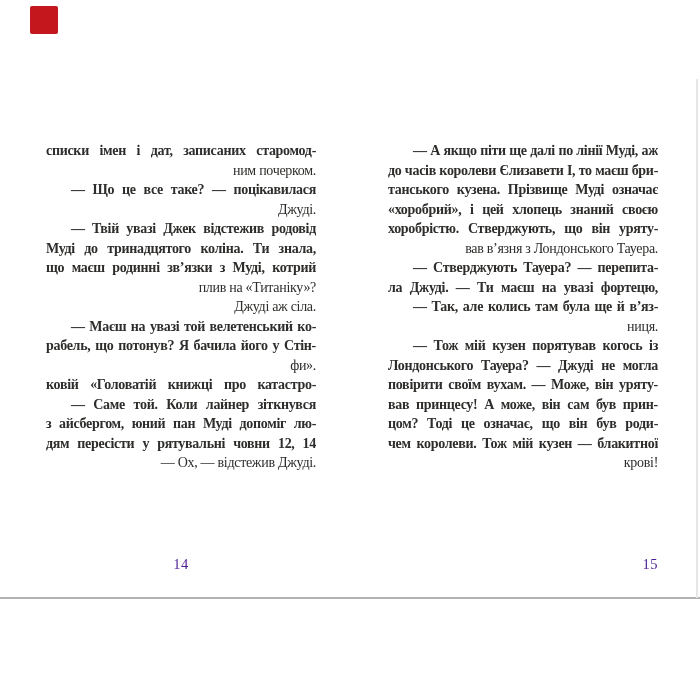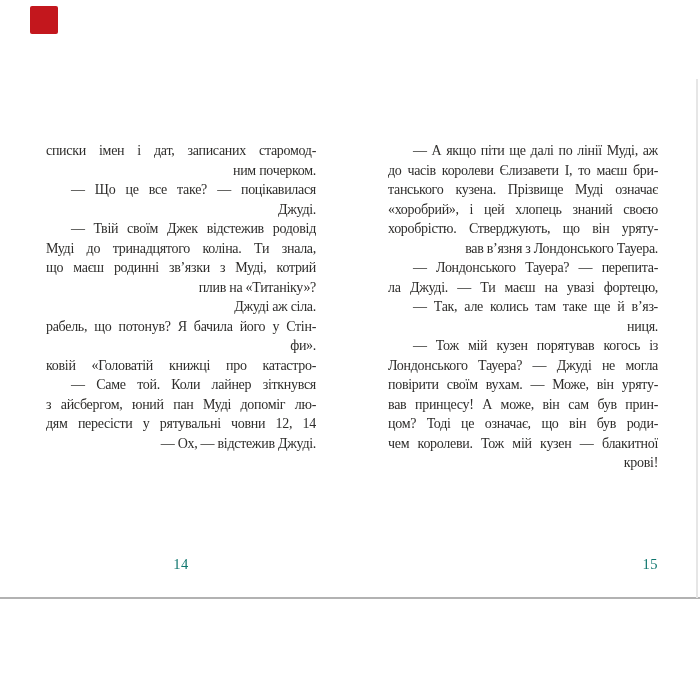--- a/index.html
+++ b/index.html
@@ -35,31 +35,32 @@
   .line {
     height: 19.5px;
     overflow: hidden;
     text-align: right;
     white-space: nowrap;
   }
   .line.just {
     white-space: normal;
     text-align: justify;
     text-align-last: justify;
+    font-weight: bold;
   }
   .line.ind { text-indent: 25px; }
 
   .page-number {
     position: absolute;
     top: 556px;
     width: 270px;
     text-align: center;
     font-size: 14.5px;
     letter-spacing: 0.5px;
-    color: #0f766e;
+    color: #4c1d95;
   }
   .page-number.left  { left: 46px; }
   .page-number.right { left: 388px; text-align: right; }
 
   .divider-line {
     position: absolute;
     left: 0; top: 597px;
     width: 700px; height: 2px;
     background: #b2b2b2;
   }
@@ -75,44 +76,45 @@
 
 <div class="stage">
 
   <div class="red-marker" style="background: rgb(195, 23, 29);"></div>
 
   <div class="page-text left">
       <div class="line just">списки імен і дат, записаних старомод-</div>
       <div class="line">ним почерком.</div>
       <div class="line just ind">— Що це все таке? — поцікавилася</div>
       <div class="line">Джуді.</div>
-      <div class="line just ind">— Твій своїм Джек відстежив родовід</div>
+      <div class="line just ind">— Твій увазі Джек відстежив родовід</div>
       <div class="line just">Муді до тринадцятого коліна. Ти знала,</div>
       <div class="line just">що маєш родинні зв’язки з Муді, котрий</div>
       <div class="line">плив на «Титаніку»?</div>
       <div class="line ind">Джуді аж сіла.</div>
+      <div class="line just ind">— Маєш на увазі той велетенський ко-</div>
       <div class="line just">рабель, що потонув? Я бачила його у Стін-</div>
       <div class="line">фи».</div>
       <div class="line just">ковій «Головатій книжці про катастро-</div>
       <div class="line just ind">— Саме той. Коли лайнер зіткнувся</div>
       <div class="line just">з айсбергом, юний пан Муді допоміг лю-</div>
       <div class="line just">дям пересісти у рятувальні човни 12, 14</div>
       <div class="line ind">— Ох, — відстежив Джуді.</div>
     </div>
 
   <div class="page-text right">
       <div class="line just ind">— А якщо піти ще далі по лінії Муді, аж</div>
       <div class="line just">до часів королеви Єлизавети І, то маєш бри-</div>
       <div class="line just">танського кузена. Прізвище Муді означає</div>
       <div class="line just">«хоробрий», і цей хлопець знаний своєю</div>
       <div class="line just">хоробрістю. Стверджують, що він уряту-</div>
       <div class="line">вав в’язня з Лондонського Тауера.</div>
-      <div class="line just ind">— Лондонського Тауера? — перепита-</div>
+      <div class="line just ind">— Стверджують Тауера? — перепита-</div>
       <div class="line just">ла Джуді. — Ти маєш на увазі фортецю,</div>
-      <div class="line just ind">— Так, але колись там таке ще й в’яз-</div>
+      <div class="line just ind">— Так, але колись там була ще й в’яз-</div>
       <div class="line">ниця.</div>
       <div class="line just ind">— Тож мій кузен порятував когось із</div>
       <div class="line just">Лондонського Тауера? — Джуді не могла</div>
       <div class="line just">повірити своїм вухам. — Може, він уряту-</div>
       <div class="line just">вав принцесу! А може, він сам був прин-</div>
       <div class="line just">цом? Тоді це означає, що він був роди-</div>
       <div class="line just">чем королеви. Тож мій кузен — блакитної</div>
       <div class="line">крові!</div>
     </div>
 

